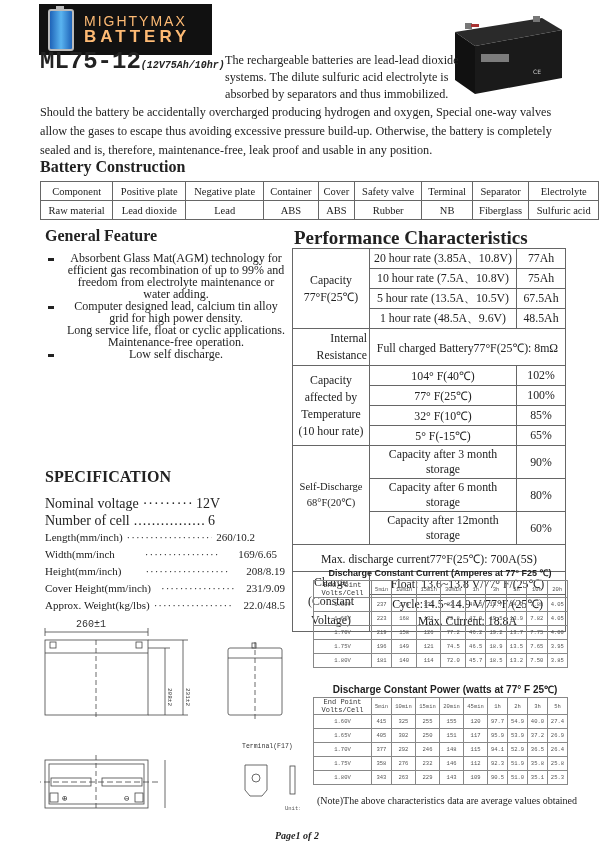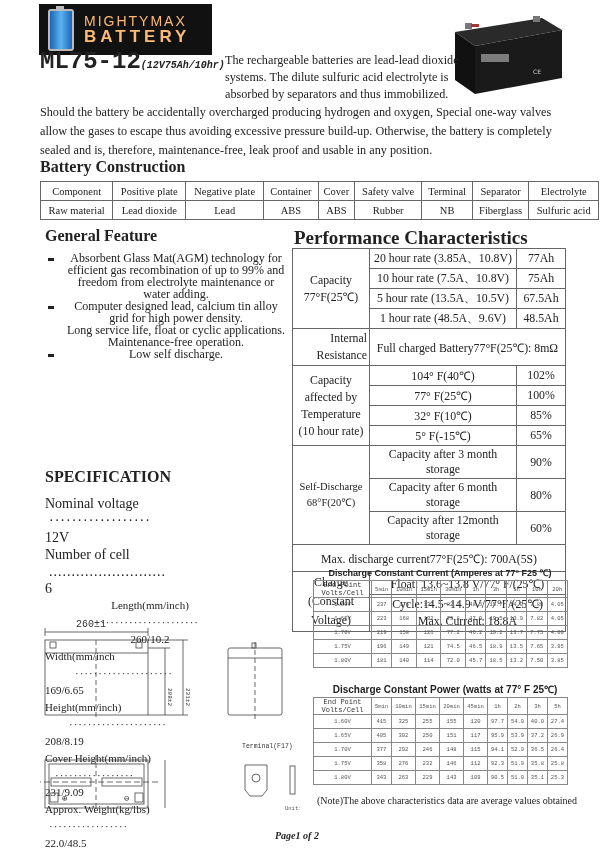--- a/index.html
+++ b/index.html
@@ -20,21 +20,21 @@
   table { border-collapse:collapse; }
   .cons { left:40px; top:181px; width:559px; font-size:10.5px;padding-left:20px; }
   .cons td { border:1px solid #666; text-align:center; padding:2px 2px; height:14px; }
   .feat { left:45px; top:252px; width:240px; font-size:12px; line-height:12px;text-align:center; }
   .feat .item { position:relative; padding-left:22px; }
   .feat .item:before { content:""; position:absolute; left:3px; top:6px; width:6px; height:3px; background:#222; }
   .feat .noitem { padding-left:22px; }
   .perf { left:292px; top:248px; width:274px; font-size:11.8px; }
   .perf td { border:1px solid #666; text-align:center; padding:1px 2px; height:17px; }
   .spec { left:45px; top:495px; width:230px; font-size:12px; line-height:17px; }
-  .spec .row { display:flex; white-space:nowrap;flex-direction:column; }
+  .spec .row { display:flex; white-space:nowrap; }
   .spec .big { font-size:14px; }
   .spec .small { font-size:11px; }
   .spec .dots { flex:1; overflow:hidden; margin:0 4px; letter-spacing:1px; }
   .dtitle { font-family:"Liberation Sans", sans-serif; font-size:9px; font-weight:bold; text-align:center; }
   .dtab { font-family:"Liberation Mono", monospace; font-size:5.5px; color:#555; }
   .dtab td { border:1px solid #888; text-align:center; height:13px; padding:0 1px; }
   .dtab td.hd { font-size:7px; color:#333; line-height:8px; }
   .note { left:312px; top:792px; width:270px; font-size:10px; line-height:18px; text-align:center; }
   .page { left:275px; top:830px; font-size:10px; font-weight:bold; font-style:italic; }
   .drawing { left:40px; top:610px; }

